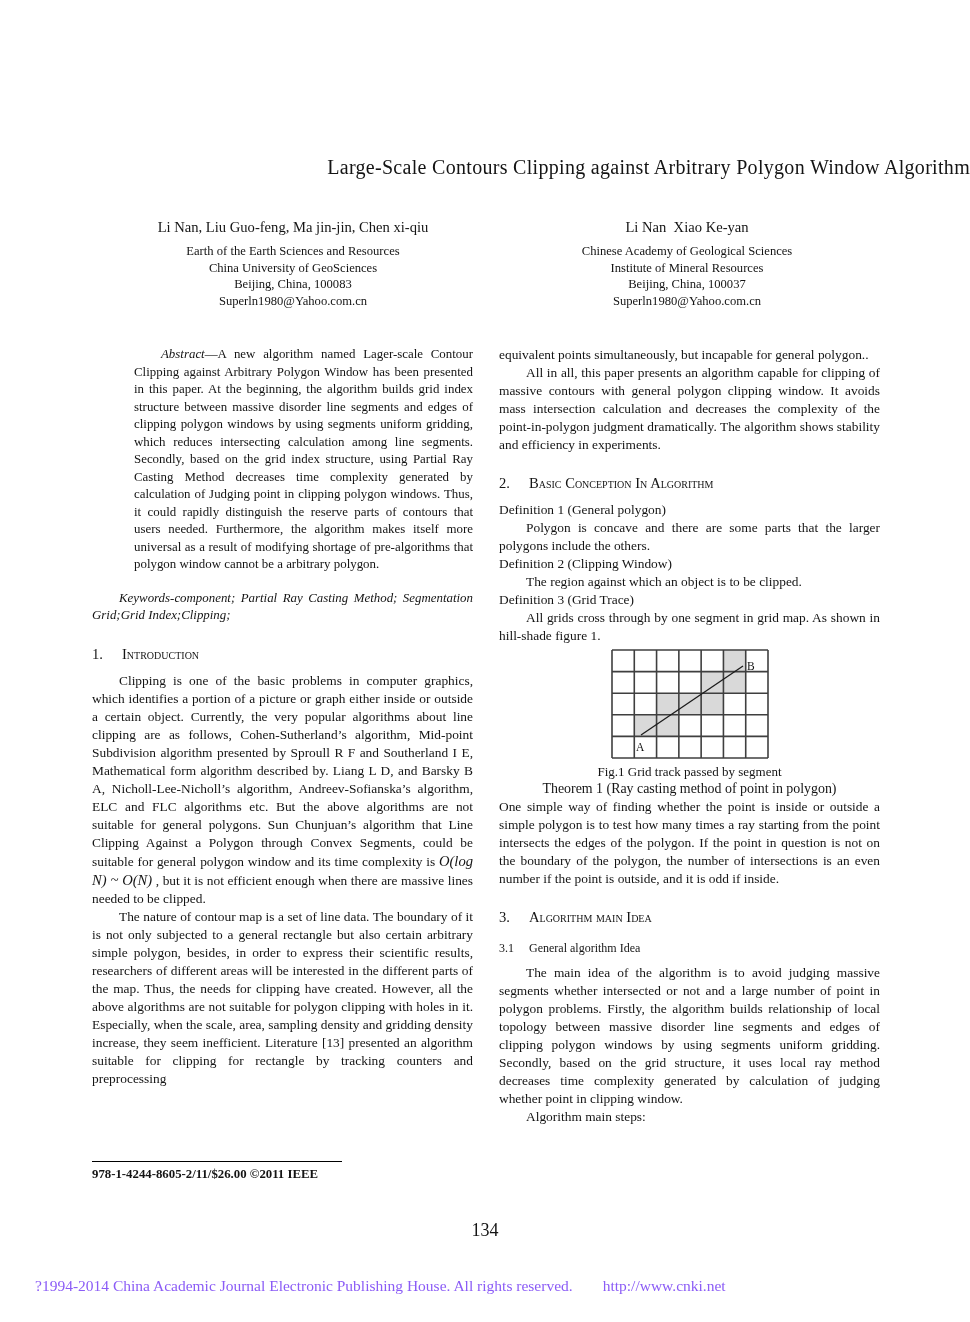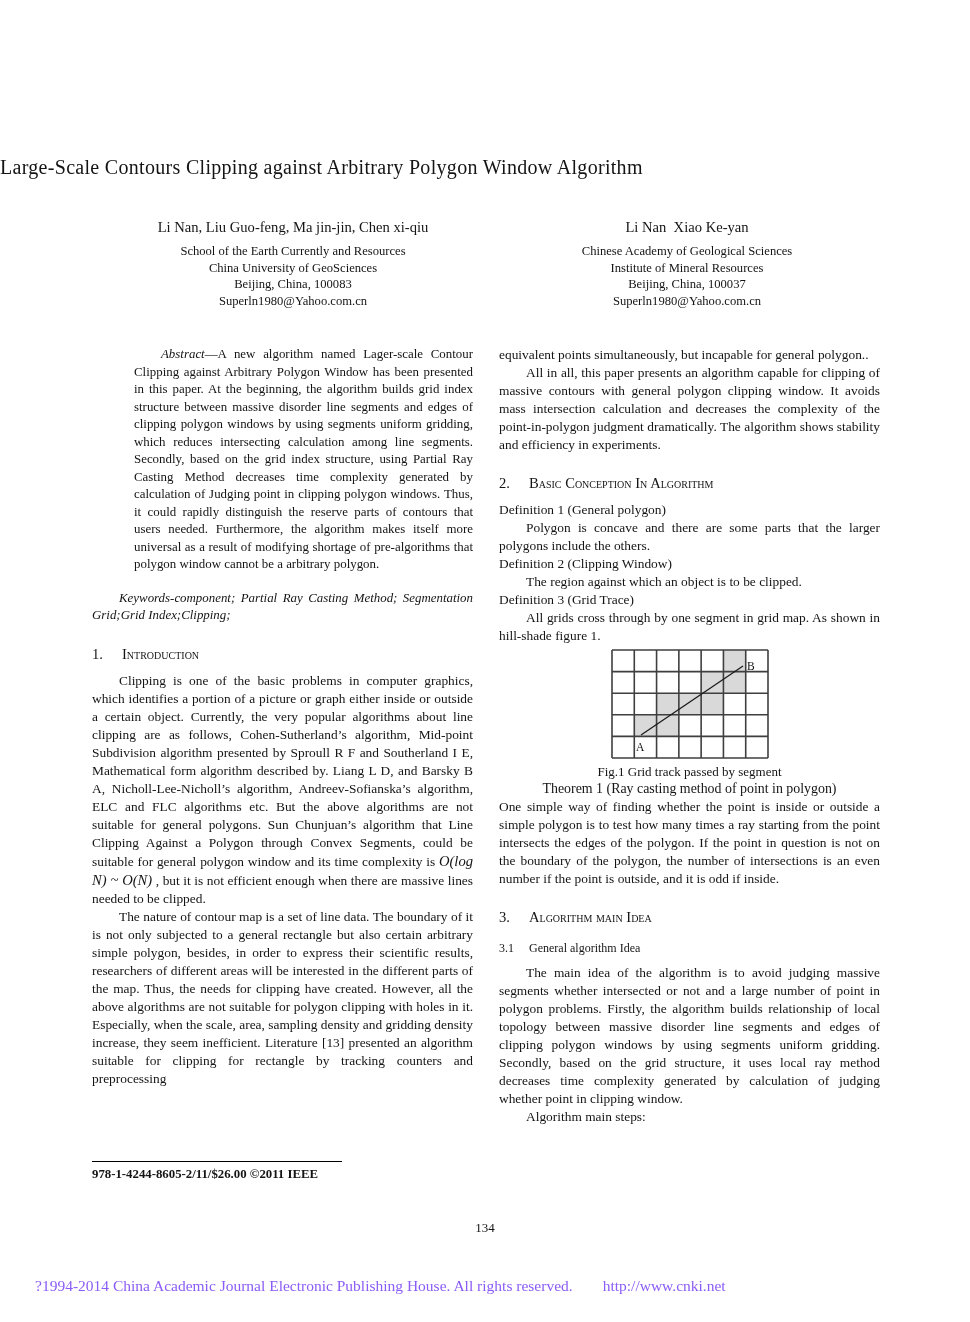--- a/index.html
+++ b/index.html
@@ -3,21 +3,21 @@
 <meta charset="utf-8">
 <style>
   html,body { margin:0; padding:0; background:#ffffff; }
   .page {
     position:relative; width:970px; height:1322px; background:#ffffff;
     font-family:"Liberation Serif","DejaVu Serif",serif; color:#141414;
     overflow:hidden;
   }
   .title {
     position:absolute; top:156px; left:0; width:100%;
-    text-align:left; font-size:20px; letter-spacing:0.3px;
+    text-align:right; font-size:20px; letter-spacing:0.3px;
   }
   .authors { position:absolute; top:219px; left:96px; width:788px; display:flex; }
   .author-block { width:50%; text-align:center; }
   .author-names { font-size:14.6px; margin-bottom:7px; white-space:pre-wrap; }
   .author-line { font-size:12.6px; line-height:16.5px; }
   .col {
     position:absolute; top:346px; width:381px;
     font-size:13.4px; line-height:18px; text-align:justify;
   }
   .col-left { left:92px; }
@@ -33,35 +33,35 @@
   .subheading { font-size:12px; margin-top:13px; margin-bottom:7px; text-align:left; }
   .subheading .num { display:inline-block; min-width:30px; }
   .formula { font-style:italic; font-size:14.6px; }
   .def-title { text-align:left; }
   .fig-wrap { text-align:center; margin-top:3px; line-height:0; }
   .fig-caption { font-size:13px; text-align:center; margin-top:4px; line-height:16px; }
   .theorem-title { text-align:center; font-size:13.9px; line-height:18px; }
   .footnote { position:absolute; left:92px; top:1161px; width:380px; }
   .footnote-rule { width:250px; border-top:1.6px solid #000; margin-bottom:5px; }
   .footnote-text { font-weight:bold; font-size:12.8px; }
-  .page-number { position:absolute; top:1220px; left:0; width:100%; text-align:center; font-size:13px; }
+  .page-number { position:absolute; top:1220px; left:0; width:100%; text-align:center; font-size:18px; }
   .banner { position:absolute; top:1277px; left:35px; font-size:15.5px; color:#8b5cf6; white-space:nowrap; }
   .banner .url { margin-left:30px; }
 </style>
 </head>
 <body>
 
 <div class="page">
 
   <div class="title">Large-Scale Contours Clipping against Arbitrary Polygon Window Algorithm</div>
 
   <div class="authors">
     <div class="author-block">
       <div class="author-names">Li Nan, Liu Guo-feng, Ma jin-jin, Chen xi-qiu</div>
-      <div class="author-line">School of the Earth Currently and Resources</div>
+      <div class="author-line">Earth of the Earth Sciences and Resources</div>
       <div class="author-line">China University of GeoSciences</div>
       <div class="author-line">Beijing, China, 100083</div>
       <div class="author-line">Superln1980@Yahoo.com.cn</div>
     </div>
     <div class="author-block">
       <div class="author-names">Li Nan  Xiao Ke-yan</div>
       <div class="author-line">Chinese Academy of Geological Sciences</div>
       <div class="author-line">Institute of Mineral Resources</div>
       <div class="author-line">Beijing, China, 100037</div>
       <div class="author-line">Superln1980@Yahoo.com.cn</div>

